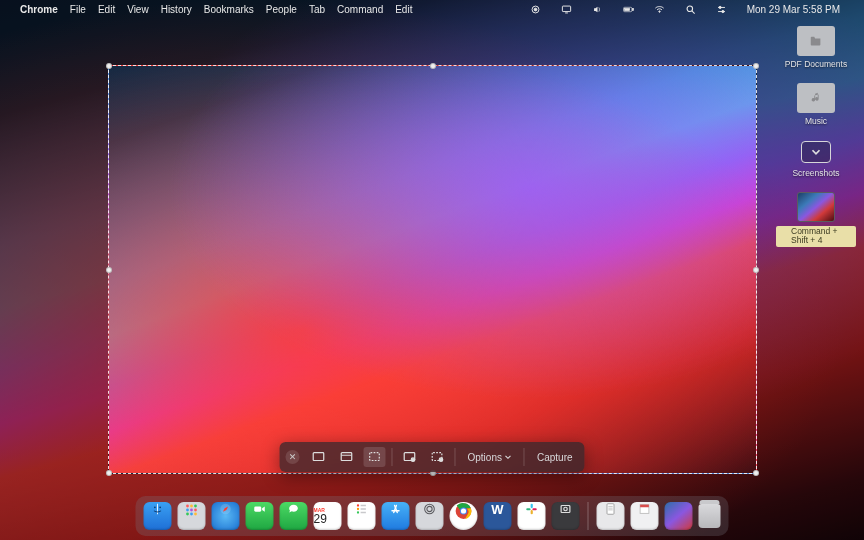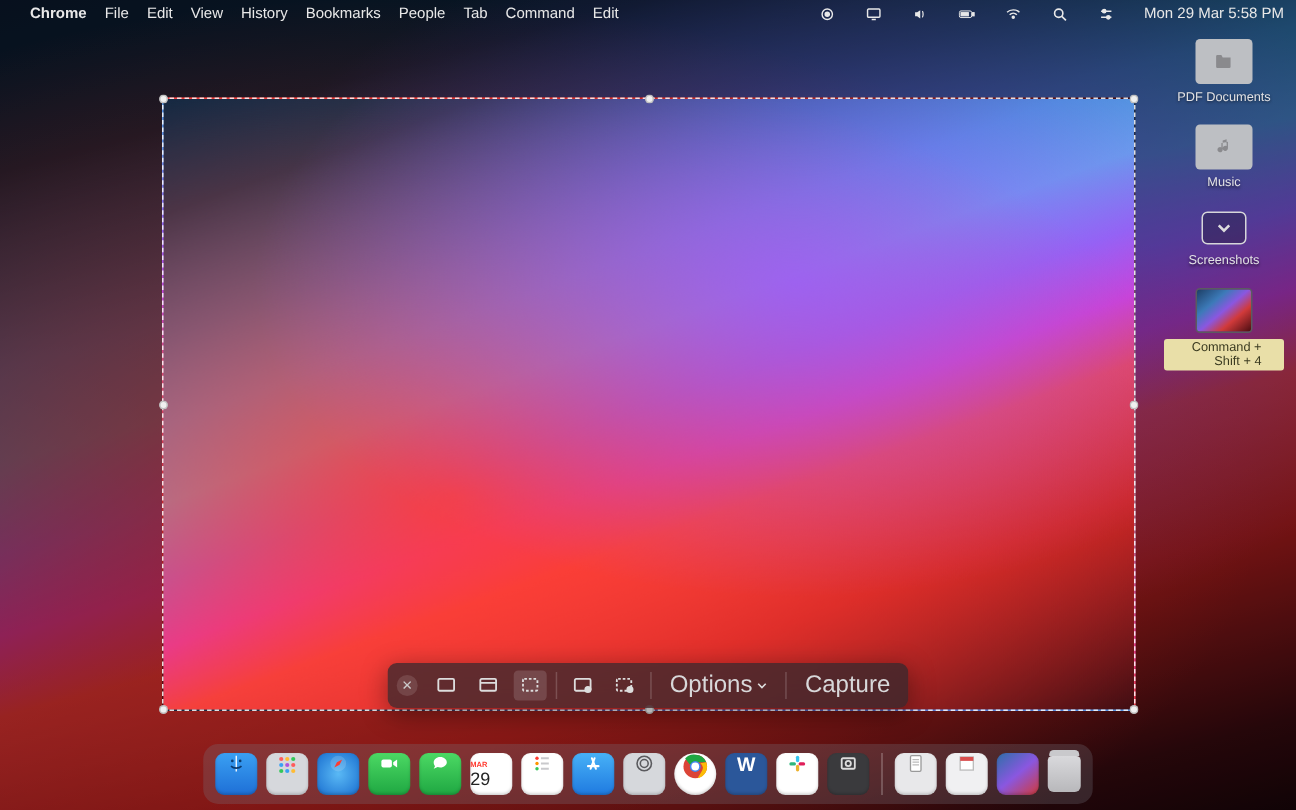--- a/index.html
+++ b/index.html
@@ -15,21 +15,21 @@
       linear-gradient(165deg, #0b1a2e 0%, #0d2338 15%, #1d4c74 25%, #2e6fa8 32%, #3f88c5 40%, #7a5ce0 48%, #c334c0 55%, #e03838 62%, #b31e1e 75%, #3a0b10 92%, #1a060a 100%);
   }
   .dim-overlay {
     position: absolute; inset: 0;
     background: rgba(0,0,0,0.35);
     pointer-events: none;
   }
 
   
   .menubar {
-    position: absolute; top: 0; left: 0; right: 0; height: 18px;
+    position: absolute; top: 0; left: 0; right: 16px; height: 18px;
     display: flex; align-items: center;
     padding: 0 8px;
     color: #e8e8e8;
     font-size: 10px;
     z-index: 50;
   }
   .menubar .left { display: flex; align-items: center; gap: 12px; }
   .menubar .left .app { font-weight: 600; }
   .menubar .right { margin-left: auto; display: flex; align-items: flex-start; gap: 20px; }
   .menubar .icon svg { display: block; }
@@ -49,21 +49,21 @@
     margin-bottom: 4px;
   }
   .dicon .thumb.folder {
     background: #bdbfc3;
   }
   .dicon .thumb.screenshot-bg {
     background: linear-gradient(140deg,#1d3f66 0%, #3c7ab8 30%, #8a57e0 50%, #d13a3a 70%, #4a0d12 100%);
     border: 1px solid #5b5b60;
   }
   .dicon .label {
-    color: #e2e2e5; font-size: 8.5px; text-align: right; line-height: 1.1;
+    color: #e2e2e5; font-size: 8.5px; text-align: left; line-height: 1.1;
     text-shadow: 0 1px 2px rgba(0,0,0,0.6);
   }
   .dicon .label.tag {
     background: #e9dfa8; color: #3a3a20; padding: 1px 15px; border-radius: 2px;
     text-shadow: none;
   }
   .dicon .chev-box {
     width: 30px; height: 22px; border: 1.5px solid #d6d6d9; border-radius: 4px;
     display: flex; align-items: center; justify-content: center;
     background: rgba(20,20,25,0.3);
@@ -109,21 +109,21 @@
     box-shadow: 0 4px 18px rgba(0,0,0,0.4);
   }
   .shot-toolbar .sep { width: 1px; height: 18px; background: rgba(255,255,255,0.18); }
   .tb-btn {
     width: 22px; height: 20px; border-radius: 3px;
     display: flex; align-items: center; justify-content: center;
     color: #ddd;
   }
   .tb-btn.active { background: rgba(255,255,255,0.14); }
   .tb-text {
-    color: #d8d8da; font-size: 16px; padding: 0 6px;
+    color: #d8d8da; font-size: 10px; padding: 0 6px;
     display: flex; align-items: center; gap: 3px;
   }
   .tb-close {
     width: 14px; height: 14px; border-radius: 50%; background: rgba(255,255,255,0.12);
     color: #ccc; font-size: 9px; display:flex; align-items:center; justify-content:center;
     margin-right: 2px;
   }
 
   
   .dock {

